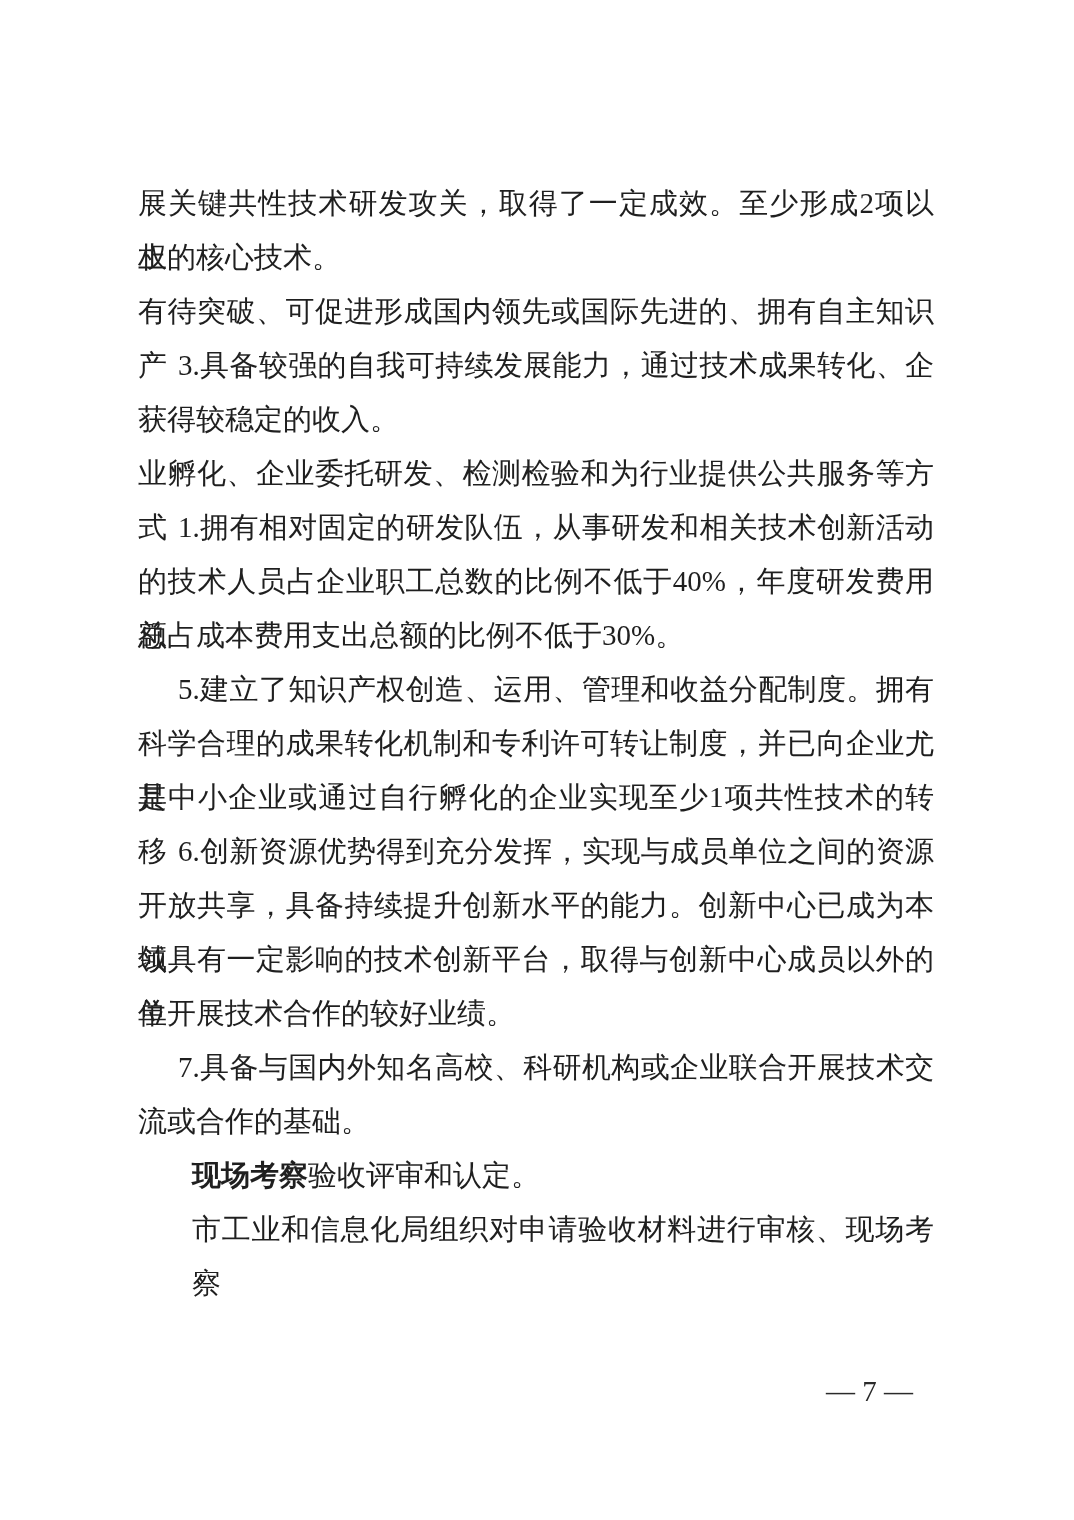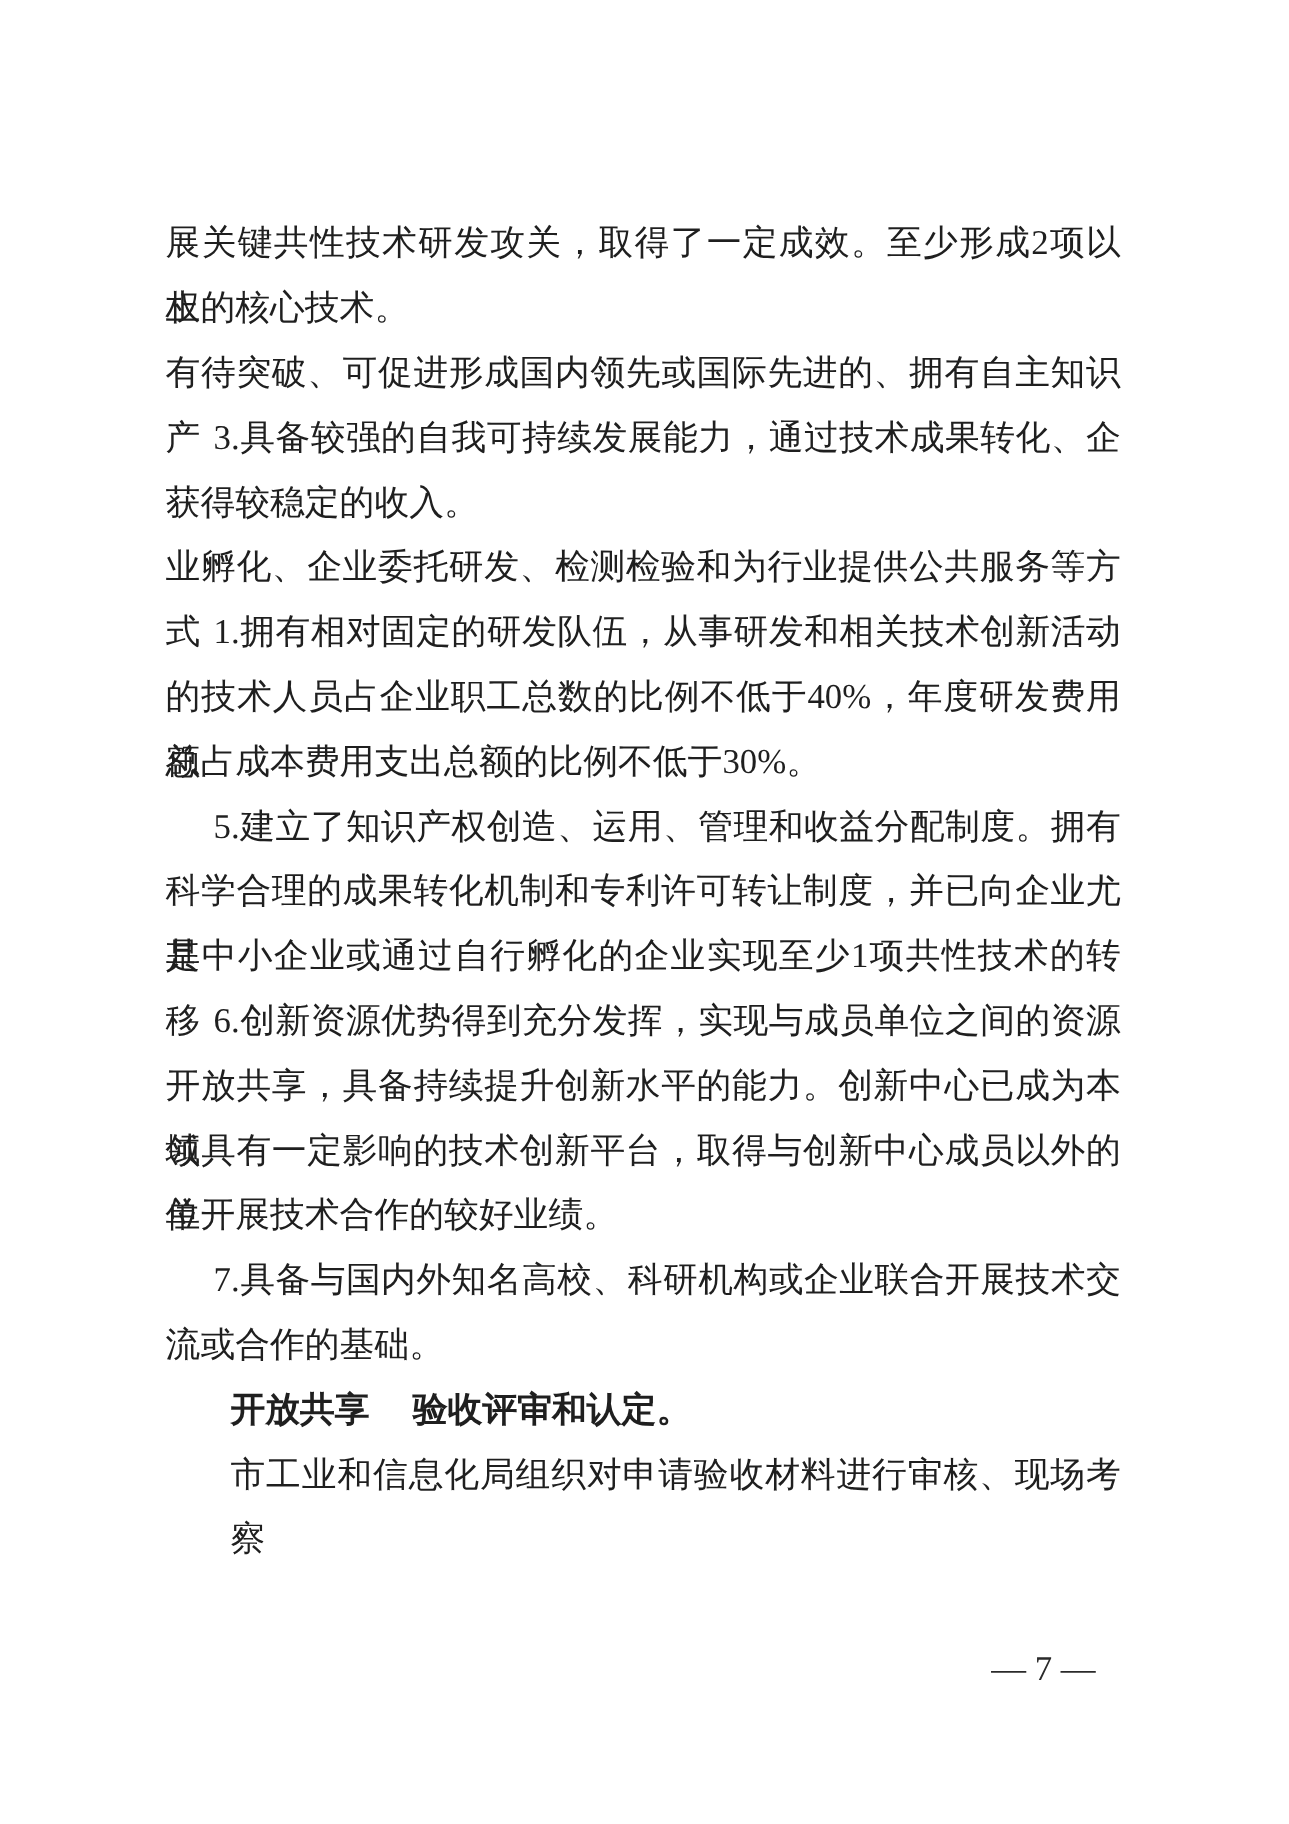--- a/index.html
+++ b/index.html
@@ -46,22 +46,20 @@
   .line.indent {
     padding-left: 54px;
   }
   .line.indent-num {
     padding-left: 40px;
   }
   .heading-term {
     font-weight: bold;
   }
   .heading-rest {
-    margin-left: 36px;
-    font-weight: bold;
   }
   .page-number {
     position: absolute;
     top: 1364px;
     left: 0;
     width: 913px; 
     height: 54px;
     line-height: 54px;
     font-size: 29px;
     text-align: right;
@@ -92,21 +90,21 @@
 
     <div class="line justify indent-num">6.创新资源优势得到充分发挥，实现与成员单位之间的资源</div>
     <div class="line justify">开放共享，具备持续提升创新水平的能力。创新中心已成为本领</div>
     <div class="line justify">域具有一定影响的技术创新平台，取得与创新中心成员以外的单</div>
     <div class="line">位开展技术合作的较好业绩。</div>
 
     <div class="line justify indent-num">7.具备与国内外知名高校、科研机构或企业联合开展技术交</div>
     <div class="line">流或合作的基础。</div>
 
     <div class="line indent">
-      <span class="heading-term">开放共享</span><span class="heading-rest">验收评审和认定。</span>
+      <span class="heading-term">现场考察</span><span class="heading-rest">验收评审和认定。</span>
     </div>
 
     <div class="line justify indent">市工业和信息化局组织对申请验收材料进行审核、现场考察</div>
 
   </div>
 
   <div class="page-number">— 7 —</div>
 </div>
 
 </body></html>

